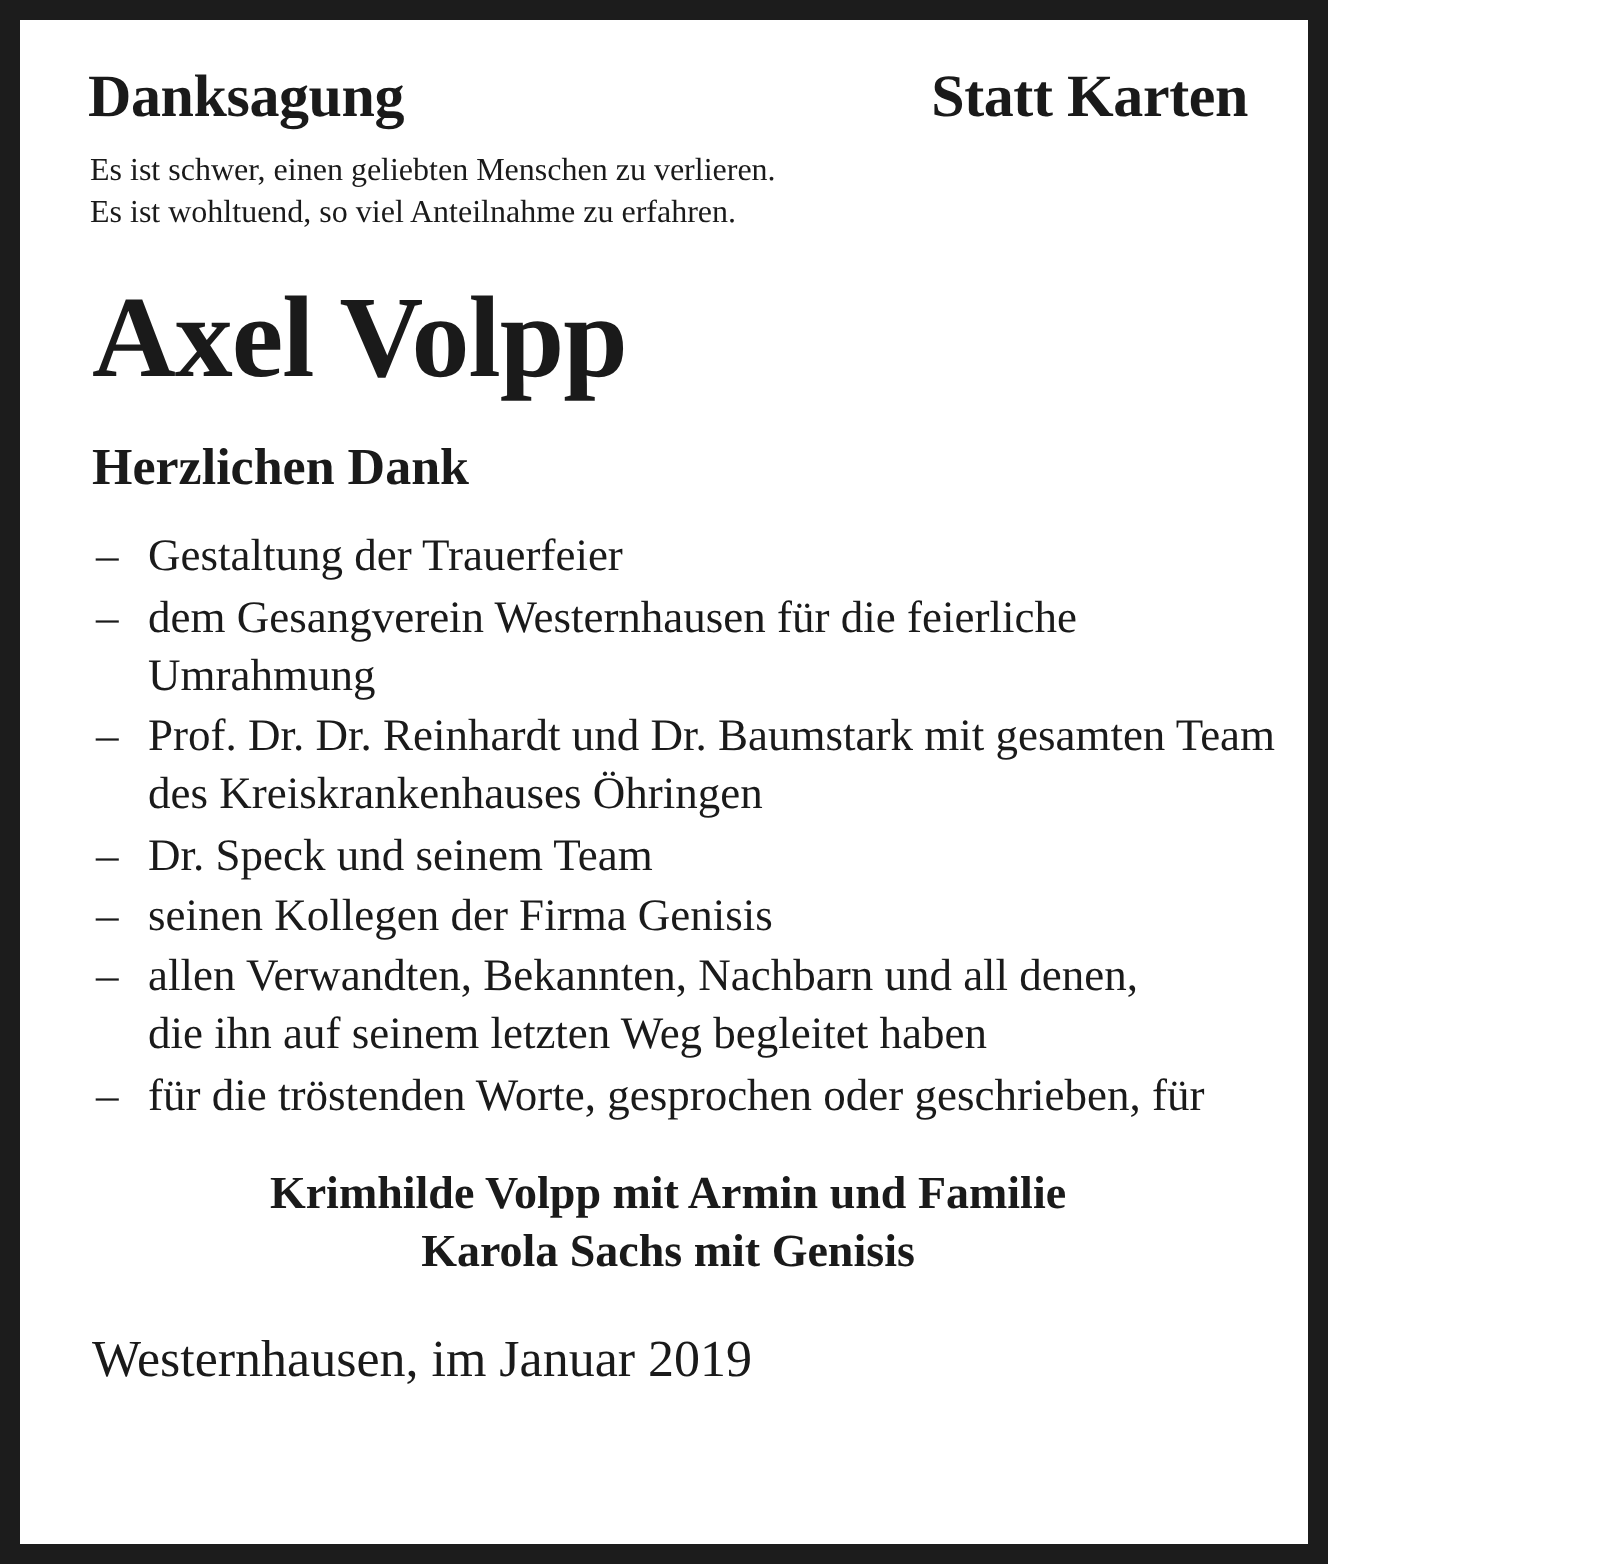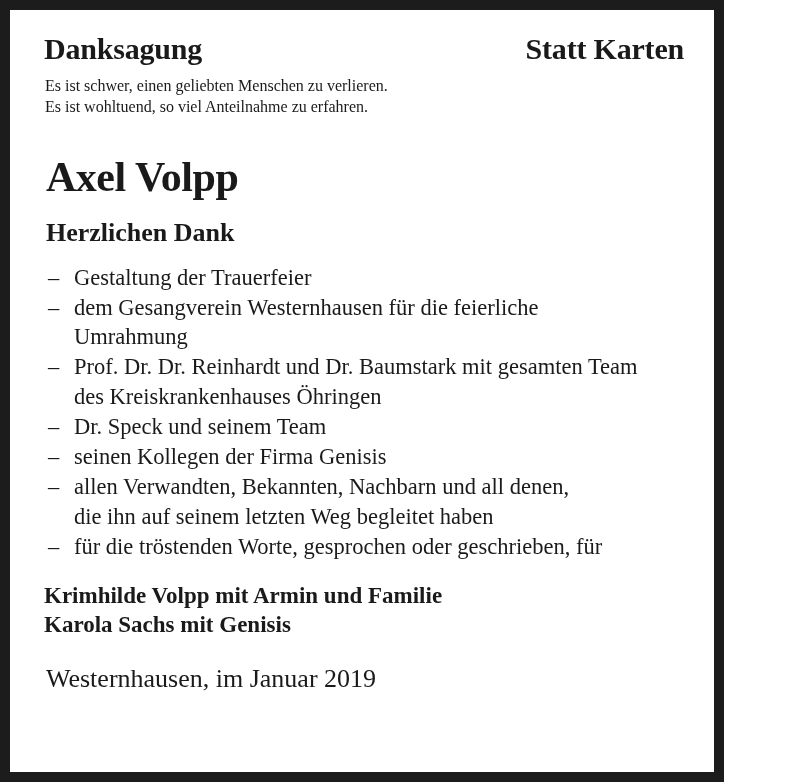--- a/index.html
+++ b/index.html
@@ -10,21 +10,21 @@
   body {
     width: 800px;
     height: 782px;
     font-family: "Liberation Serif", "DejaVu Serif", serif;
     color: #1a1a1a;
     overflow: hidden;
   }
 
   #notice {
     box-sizing: border-box;
-    width: 724px;
+    width: 664px;
     height: 782px;
     background: #ffffff;
     border: 10px solid #1c1c1c;
     padding: 22px 26px 0 34px;
     position: relative;
   }
 
   
   .header-row {
     display: flex;
@@ -46,23 +46,23 @@
   .intro {
     font-size: 16px;
     line-height: 1.32;
     margin: 10px 0 2px 1px;
   }
   .intro .line { display: block; white-space: nowrap; }
 
   
   .name {
     font-weight: bold;
-    font-size: 42px;
+    font-size: 58px;
     line-height: 1.05;
-    margin: 38px 0 0 2px;
+    margin: 22px 0 0 2px;
     letter-spacing: -0.5px;
   }
 
   
   .subheading {
     font-weight: bold;
     font-size: 26px;
     line-height: 1.2;
     margin: 18px 0 0 2px;
   }
@@ -82,21 +82,21 @@
   }
   .thanks-dash {
     position: absolute;
     left: 4px;
     top: 0;
   }
   .thanks-text .line { display: block; white-space: nowrap; }
 
   
   .signature {
-    text-align: left;
+    text-align: center;
     font-weight: bold;
     font-size: 23px;
     line-height: 1.28;
     margin: 20px 4px 0 0;
   }
   .signature .line { display: block; }
 
   
   .placedate {
     font-size: 26px;

